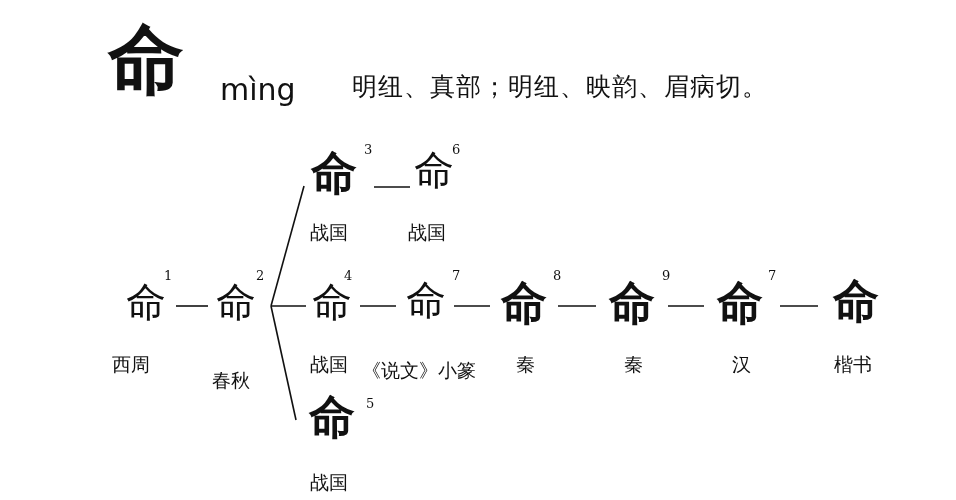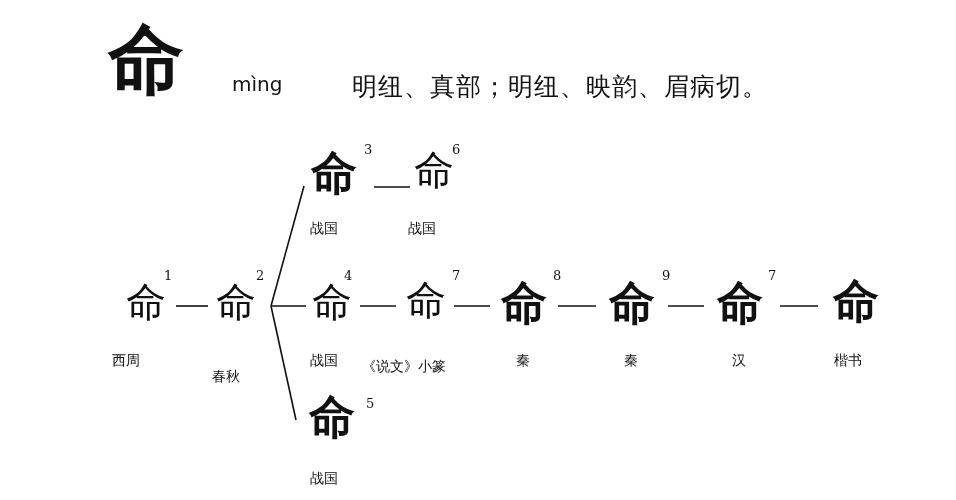--- a/index.html
+++ b/index.html
@@ -1,24 +1,24 @@
 <!DOCTYPE html>
 <html><head>
 <meta charset="utf-8">
 <style>
   html,body{margin:0;padding:0;background:#fff;}
   body{width:956px;height:500px;position:relative;overflow:hidden;font-family:"DejaVu Serif",serif;color:#111;}
   .abs{position:absolute;}
   .head-char{left:108px;top:22px;font-size:76px;line-height:1;font-weight:bold;font-family:"DejaVu Serif",serif;}
-  .pinyin{left:232px;top:72px;font-size:20px;font-family:"DejaVu Sans",sans-serif;}
+  .pinyin{left:220px;top:72px;font-size:30px;font-family:"DejaVu Sans",sans-serif;}
   .fanqie{left:352px;top:70px;font-size:25px;letter-spacing:1px;font-family:"DejaVu Serif",serif;}
   .glyph{font-size:46px;line-height:1;font-family:"DejaVu Serif",serif;font-weight:bold;text-align:center;width:60px;}
   .glyph.thin{font-weight:normal;font-size:40px;}
   .num{font-size:13px;font-family:"DejaVu Serif",serif;}
-  .label{font-size:14px;font-family:"DejaVu Serif",serif;white-space:nowrap;}
+  .label{font-size:19px;font-family:"DejaVu Serif",serif;white-space:nowrap;}
   svg.lines{position:absolute;left:0;top:0;}
 </style>
 </head>
 <body>
 
 <div class="abs head-char">命</div>
 <div class="abs pinyin">mìng</div>
 <div class="abs fanqie">明纽、真部；明纽、映韵、眉病切。</div>
 
 <svg class="lines" width="956" height="500">

